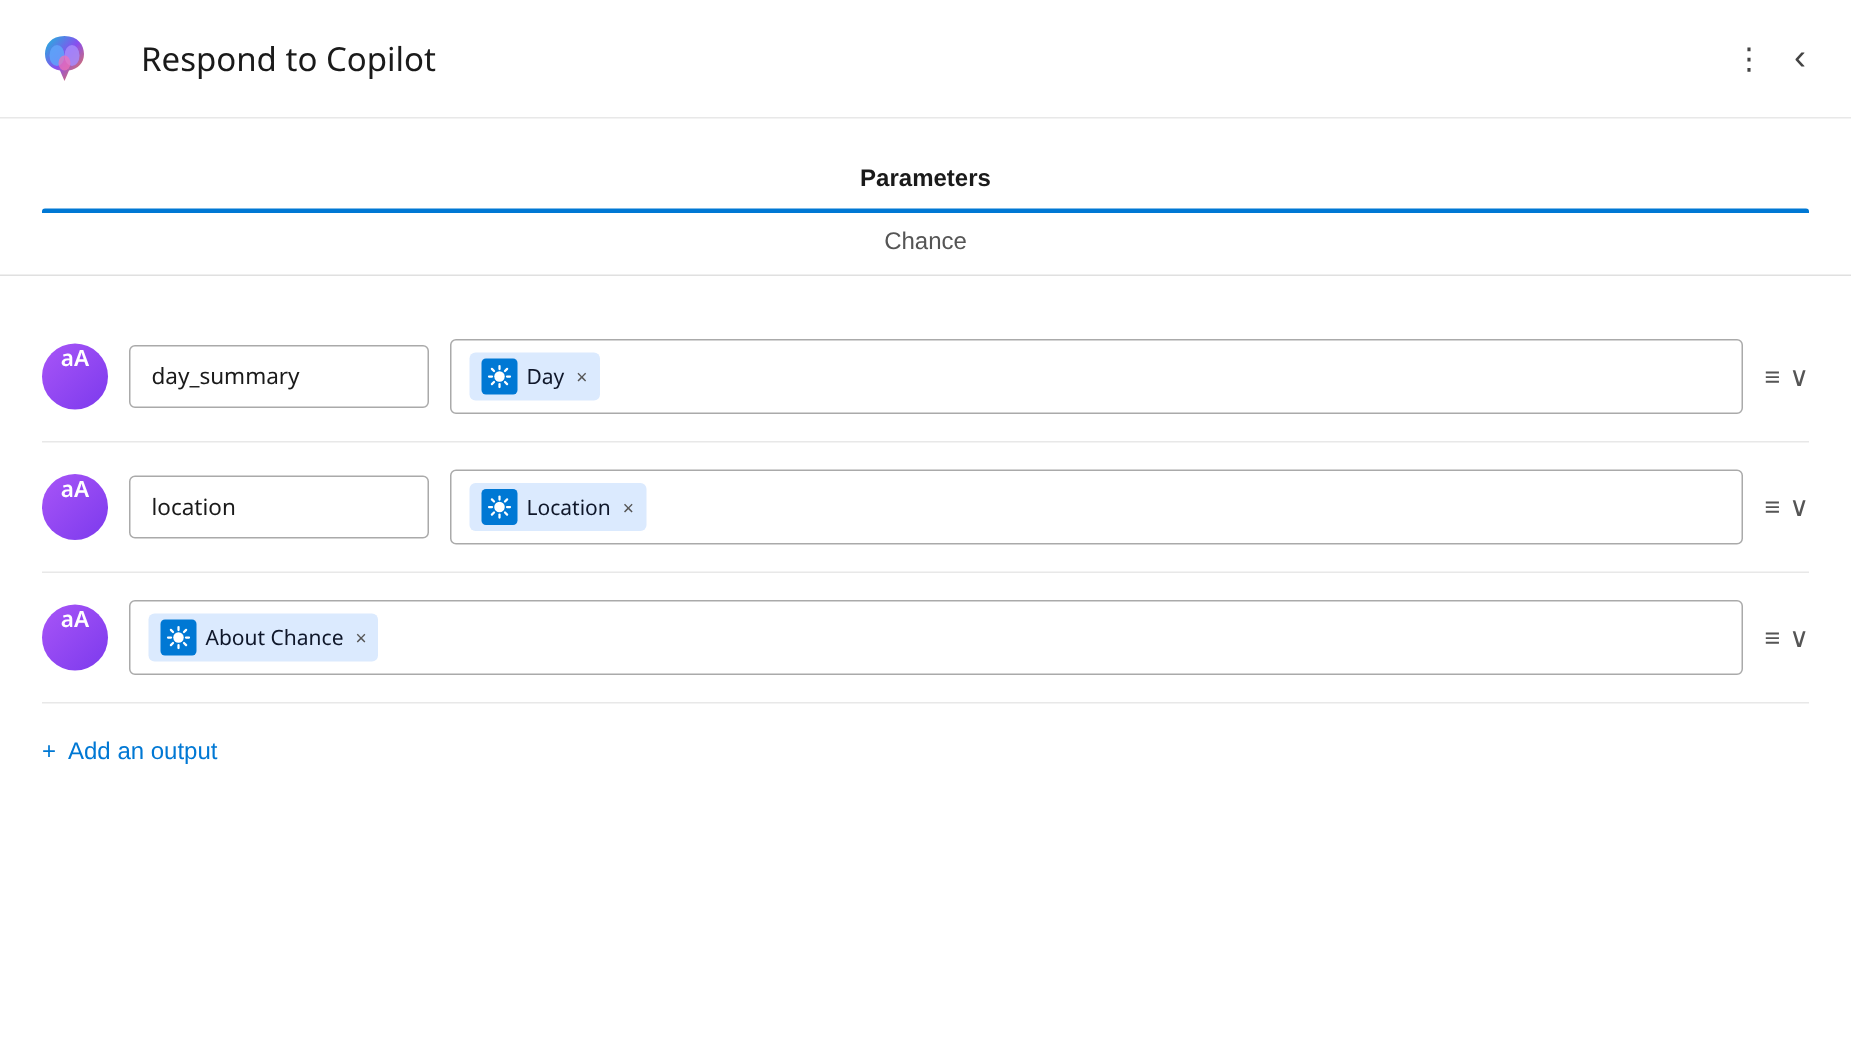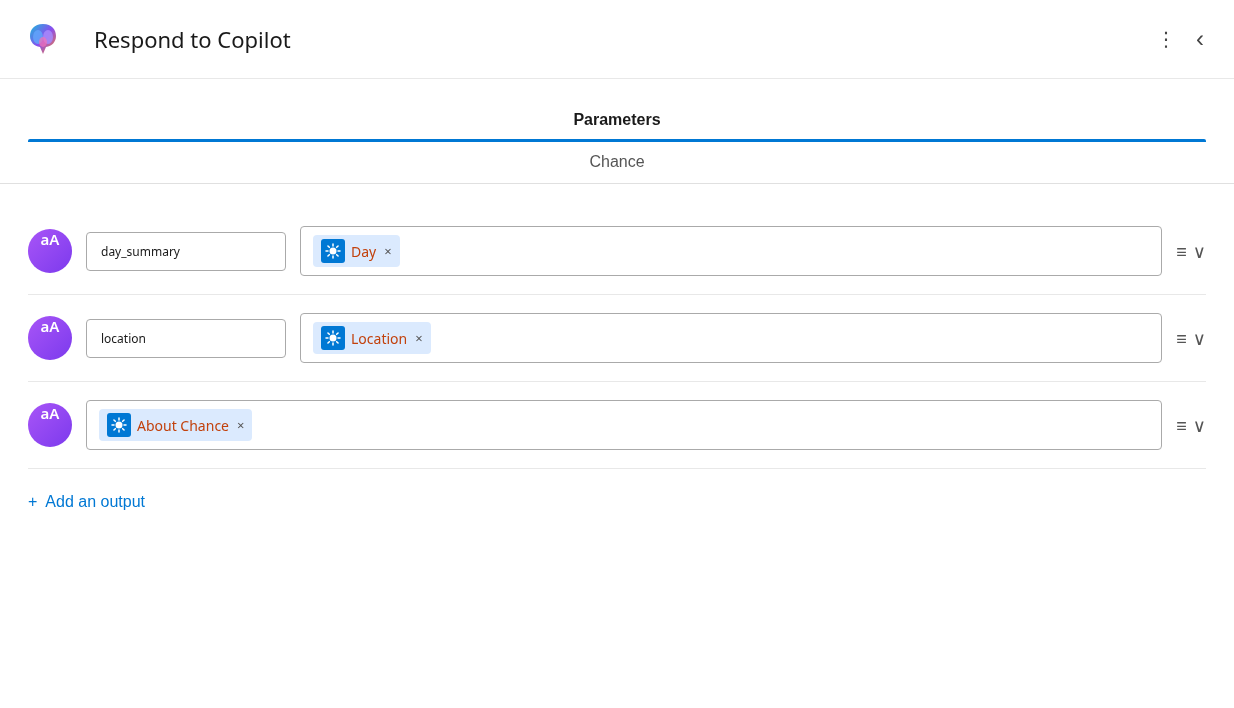--- a/index.html
+++ b/index.html
@@ -111,21 +111,21 @@
       color: white;
       font-size: 15px;
       font-weight: 600;
       flex-shrink: 0;
     }
 
     .param-name-box {
       border: 1px solid #aaa;
       border-radius: 4px;
       padding: 10px 14px;
-      font-size: 12px;
+      font-size: 15px;
       color: #1a1a1a;
       min-width: 180px;
       width: 200px;
       background: #fff;
     }
 
     .value-box {
       flex: 1;
       border: 1px solid #aaa;
       border-radius: 4px;
@@ -149,21 +149,21 @@
       height: 24px;
       background: #0078d4;
       border-radius: 3px;
       display: flex;
       align-items: center;
       justify-content: center;
       flex-shrink: 0;
     }
     .token-label {
       font-size: 14px;
-      color: #c2410c;
+      color: #0f172a;
     }
     .token-close {
       font-size: 13px;
       color: #555;
       cursor: pointer;
       margin-left: 2px;
     }
 
     .row-actions {
       display: flex;

